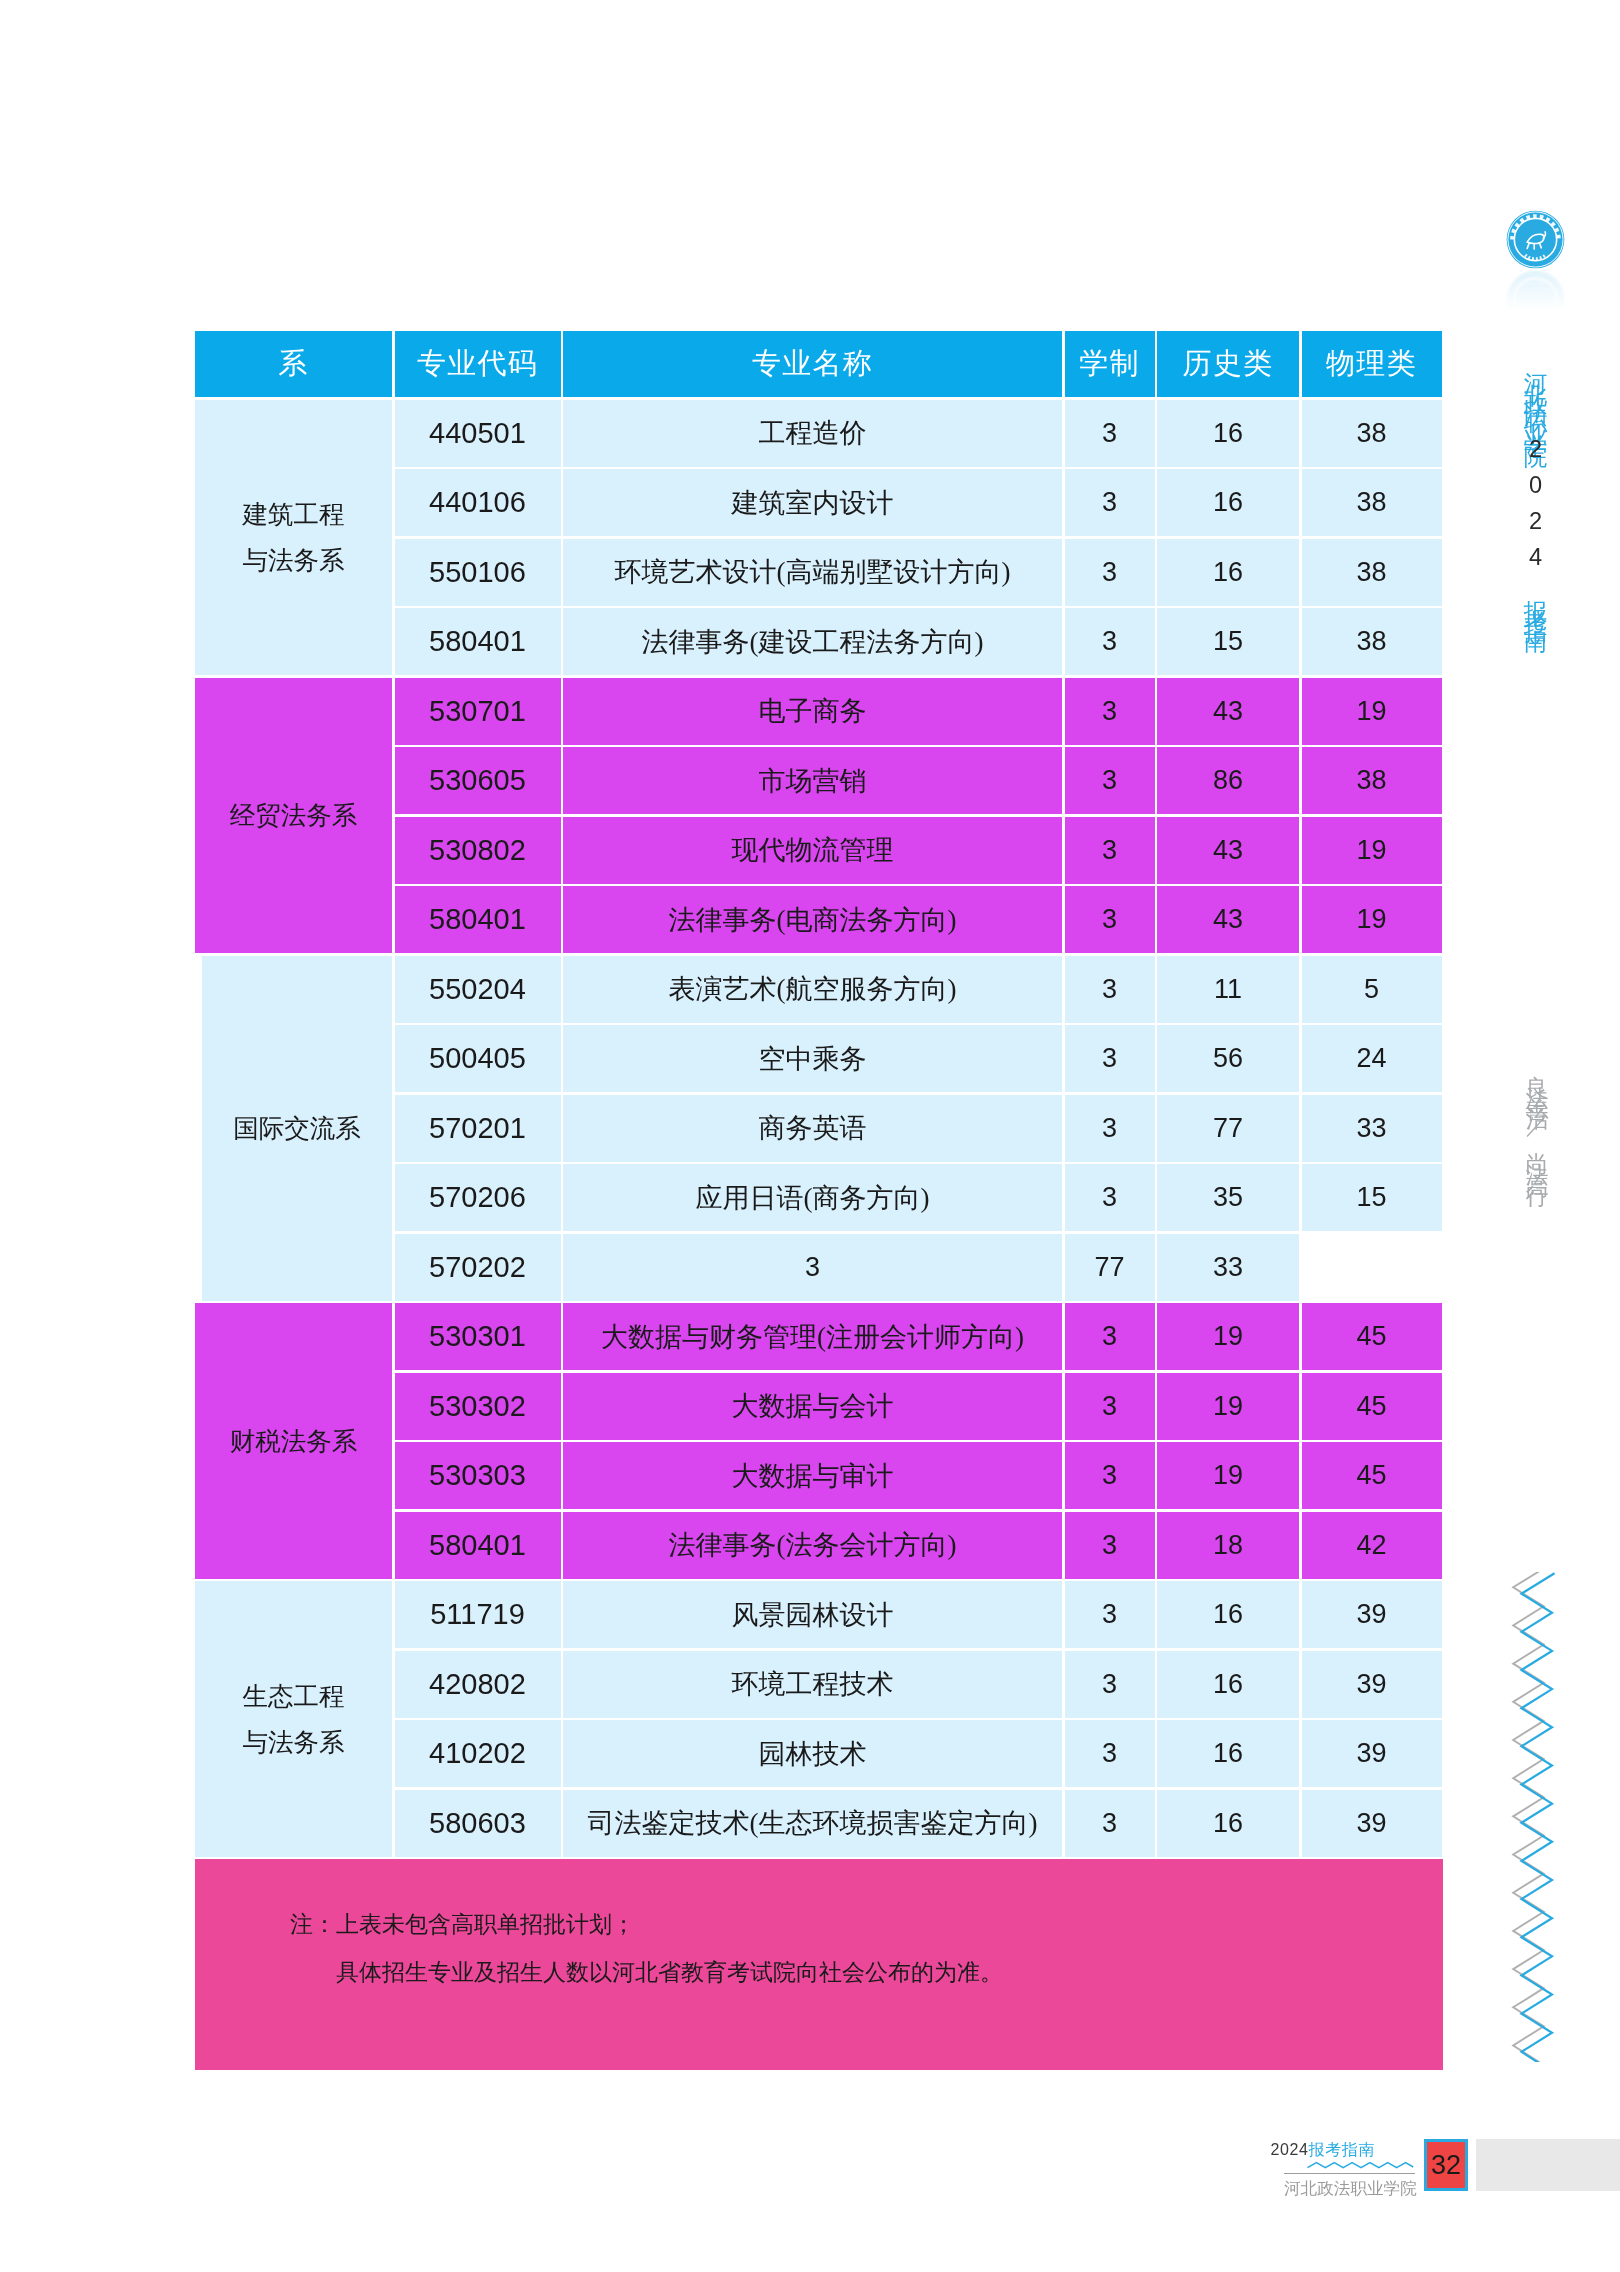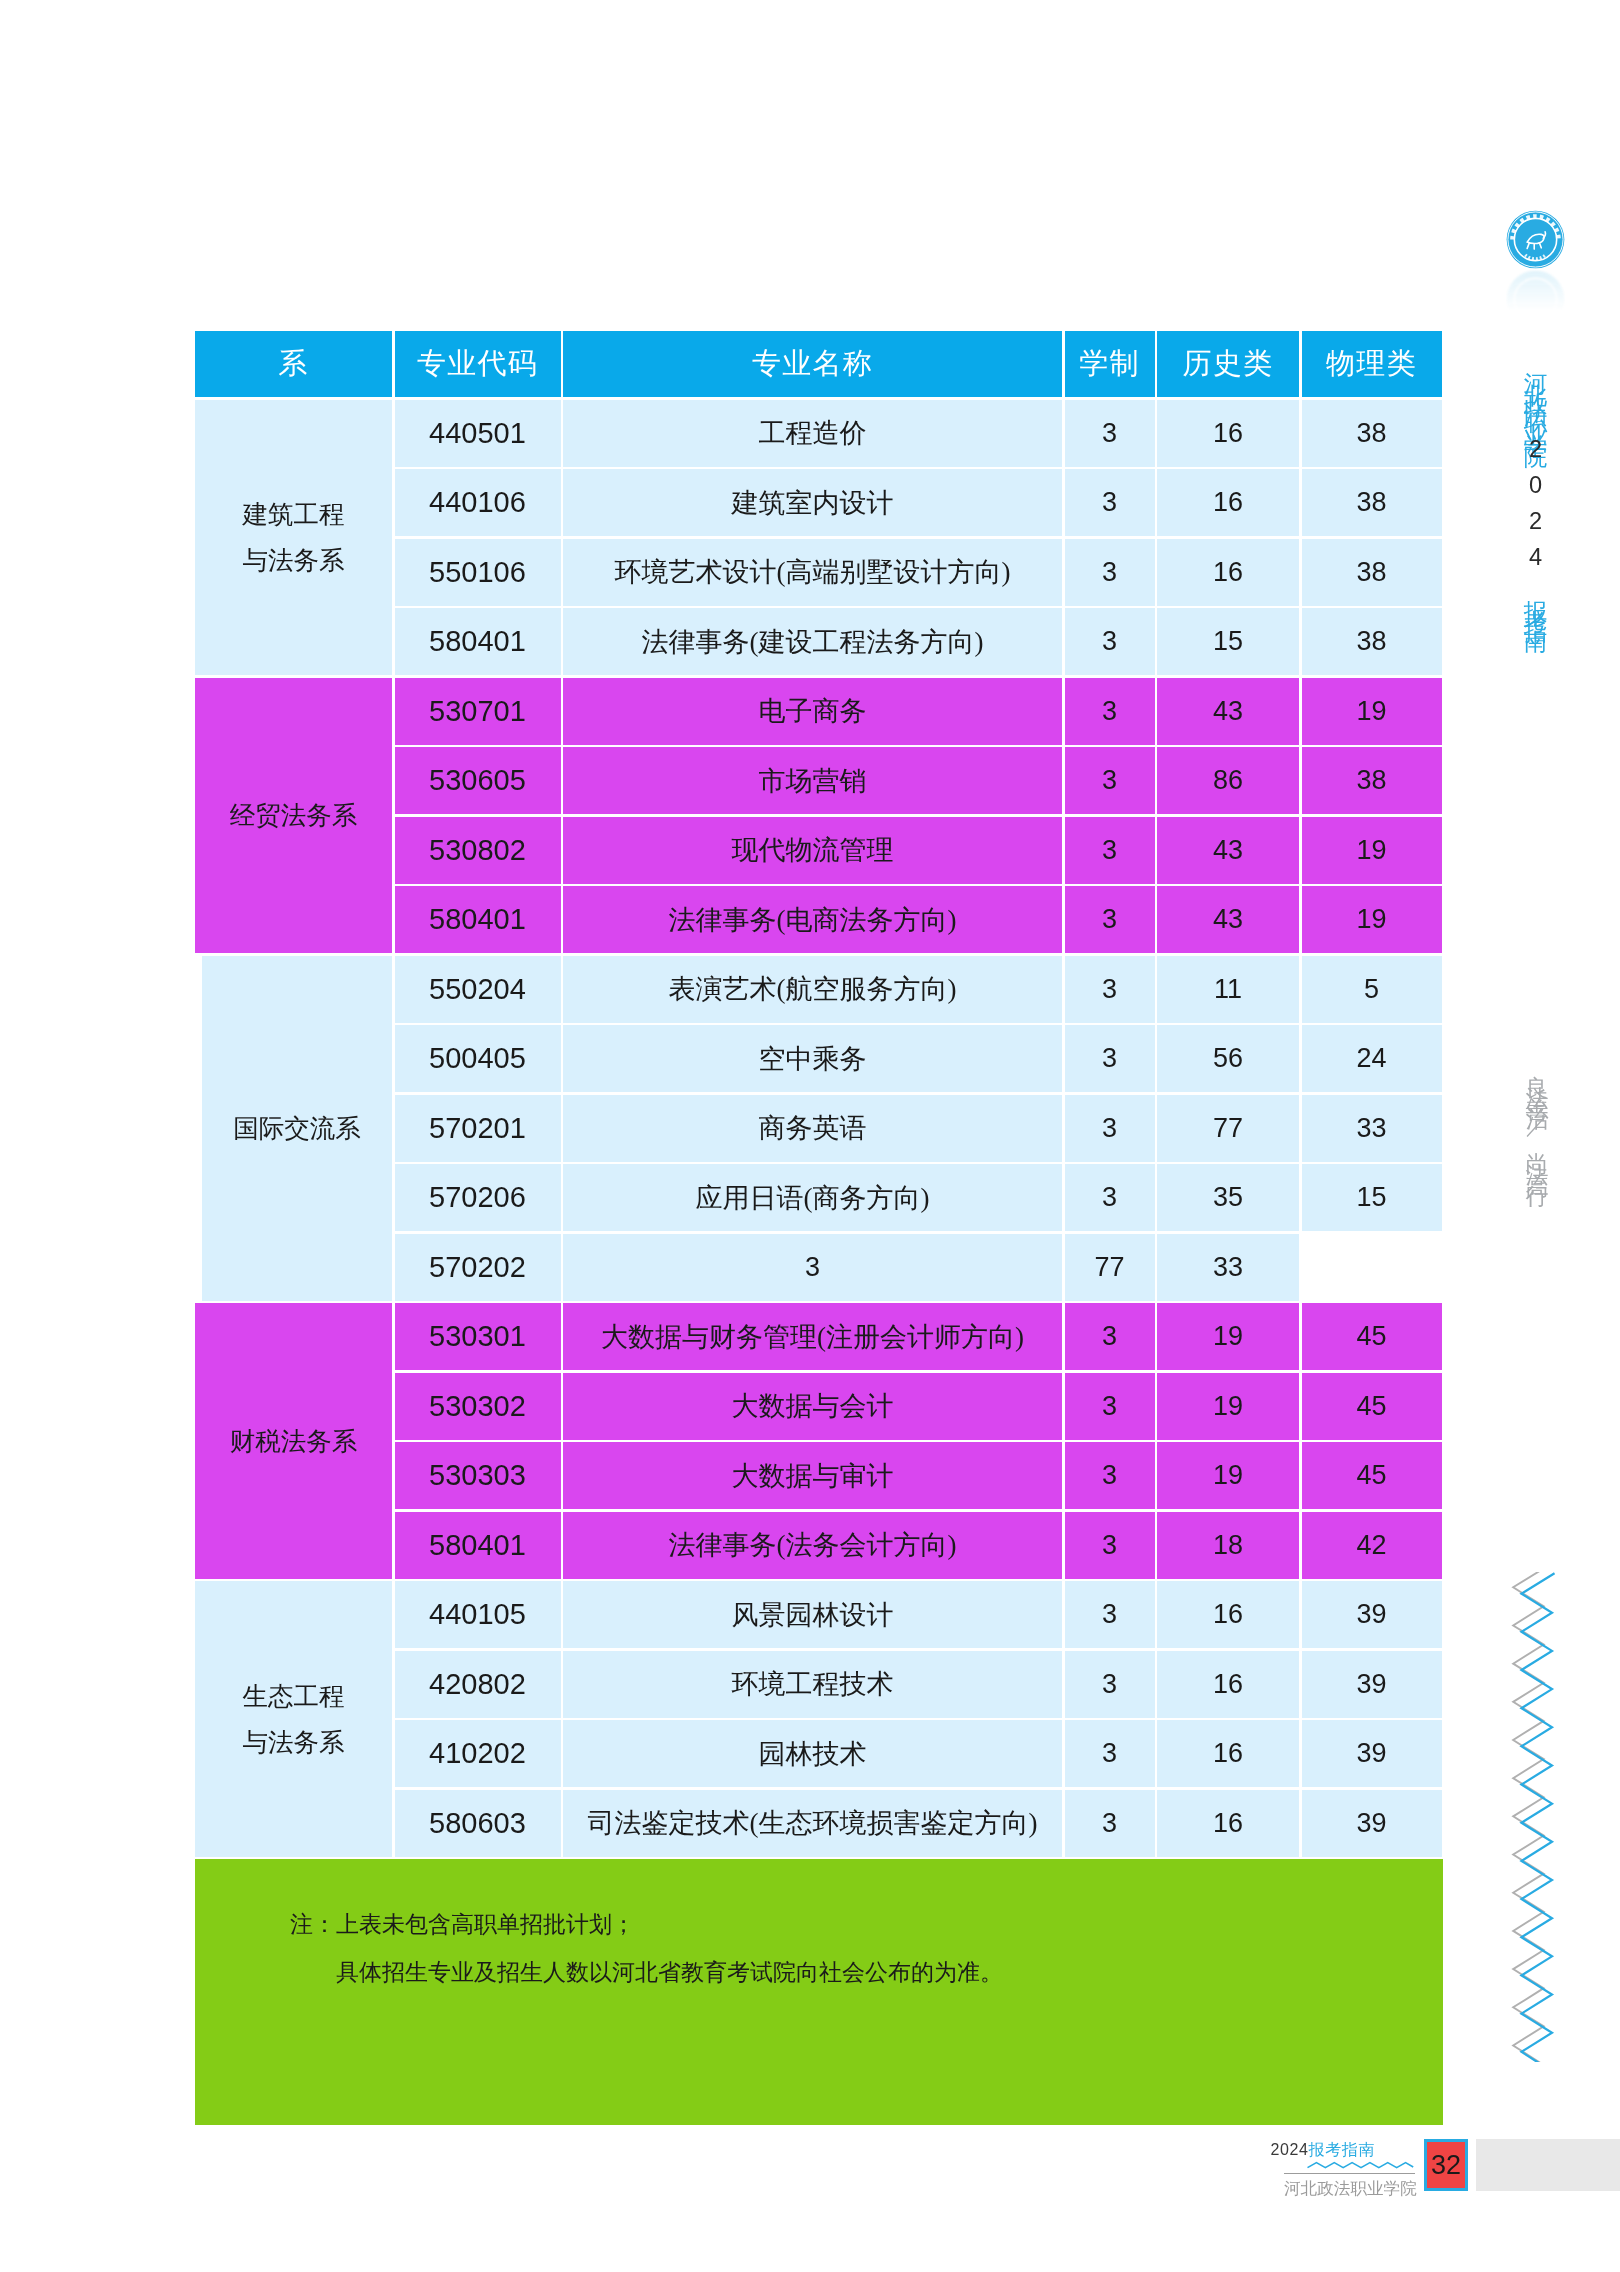--- a/index.html
+++ b/index.html
@@ -28,21 +28,21 @@
     display:flex;align-items:center;justify-content:center;
     text-align:center;box-sizing:border-box;
   }
   .light .cell{background:#d9f0fd;}
   .deep  .cell{background:#d946ef;}
   .dept-name{font-size:25.5px;line-height:46px;white-space:pre-line;}
   .code{font-size:29px;}
   .major{font-size:27px;font-family:Liberation Serif, serif;}
   .years,.hist,.phys{font-size:27px;}
   .note-band{
-    background:#84cc16;height:266px;box-sizing:border-box;
+    background:#ec4899;height:211px;box-sizing:border-box;
     padding:41px 0 0 95px;font-size:23px;line-height:48px;
   }
   .note-line2{margin-left:46px;}
   
   .logo{position:absolute;left:1506px;top:210px;width:59px;height:59px;}
   .logo-reflection{
     position:absolute;left:1506px;top:270px;width:59px;height:59px;
     transform:scaleY(-1);opacity:0.14;filter:blur(1.3px);
     -webkit-mask-image:linear-gradient(to top,rgba(0,0,0,1),rgba(0,0,0,0) 70%);
     mask-image:linear-gradient(to top,rgba(0,0,0,1),rgba(0,0,0,0) 70%);
@@ -216,21 +216,21 @@
         <div class="cell hist">19</div>
         <div class="cell phys">45</div>
         <div class="cell code">580401</div>
         <div class="cell major">法律事务(法务会计方向)</div>
         <div class="cell years">3</div>
         <div class="cell hist">18</div>
         <div class="cell phys">42</div>
       </div><div class="grid dept-grid light">
         <div class="cell dept-name" style="grid-row: 1 / span 4;">生态工程
 与法务系</div>
-        <div class="cell code">440105</div>
+        <div class="cell code">511719</div>
         <div class="cell major">风景园林设计</div>
         <div class="cell years">3</div>
         <div class="cell hist">16</div>
         <div class="cell phys">39</div>
         <div class="cell code">420802</div>
         <div class="cell major">环境工程技术</div>
         <div class="cell years">3</div>
         <div class="cell hist">16</div>
         <div class="cell phys">39</div>
         <div class="cell code">410202</div>

